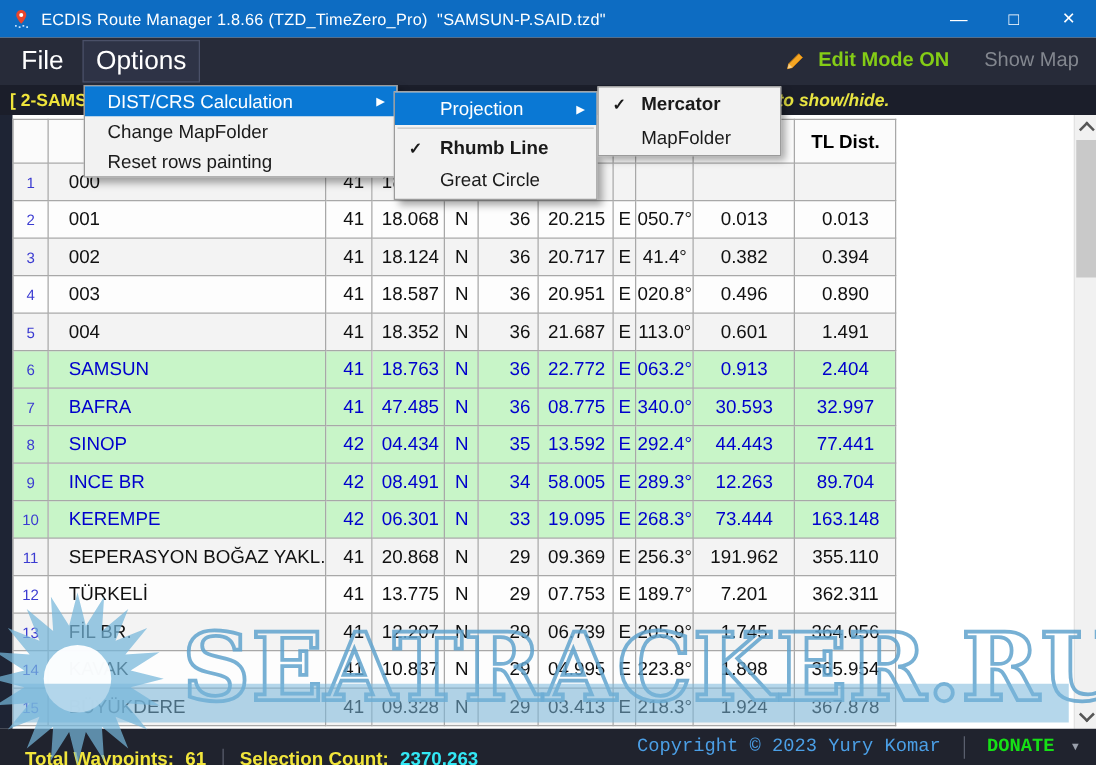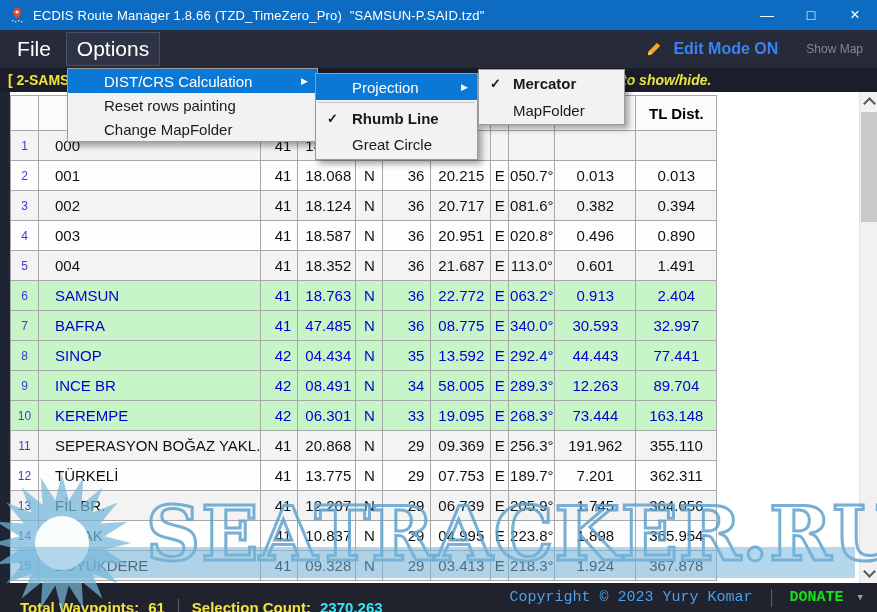--- a/index.html
+++ b/index.html
@@ -14,22 +14,22 @@
   .wc{width:44px;height:30px;display:flex;align-items:center;justify-content:center;
       color:#fff;font-size:14px;cursor:default;}
   .wc.close{font-size:17px;}
   
   .menubar{position:absolute;left:0;top:30px;width:877px;height:38px;background:#272b39;color:#fff;}
   .mb-item{position:absolute;top:2px;height:34px;display:flex;align-items:center;justify-content:center;
            font-size:21px;}
   .mb-file{left:10px;width:48px;}
   .mb-options{left:66px;width:94px;background:#2e3346;border:1px solid #4a5068;box-sizing:border-box;}
   .mb-right{position:absolute;right:14px;top:0;height:38px;display:flex;align-items:center;gap:10px;}
-  .edit-mode{font-size:16px;font-weight:bold;color:#3b82f6;}
-  .show-map{font-size:12px;color:#83878f;margin-left:18px;}
+  .edit-mode{font-size:16px;font-weight:bold;color:#84cc16;}
+  .show-map{font-size:16px;color:#83878f;margin-left:18px;}
   
   .tabstrip{position:absolute;left:0;top:68px;width:877px;height:24px;background:#1b1e2a;}
   .tab-label{position:absolute;left:8px;top:0;height:24px;display:flex;align-items:center;
              color:#efe43b;font-size:14px;font-weight:bold;white-space:pre;}
   .tab-hint{position:absolute;left:622px;top:0;height:24px;display:flex;align-items:center;
             color:#e8e442;font-size:14px;font-weight:600;font-style:italic;}
   
   .content{position:absolute;left:0;top:92px;width:877px;height:491px;background:#fff;}
   .left-strip{position:absolute;left:0;top:0;width:10px;height:491px;background:#1e2434;}
   
@@ -69,21 +69,21 @@
   
   .menu{position:absolute;background:#f2f2f2;border:1px solid #9b9b9b;box-sizing:border-box;
         box-shadow:4px 4px 6px rgba(0,0,0,0.35);z-index:60;font-size:15px;color:#1a1a1a;}
   .menu-item{position:relative;display:flex;align-items:center;cursor:default;}
   .menu-item.hl{background:#0a78d4;color:#fff;}
   .menu-item.bold{font-weight:bold;}
   .mi-check{position:absolute;left:11px;font-size:13px;font-weight:bold;}
   .mi-arrow{position:absolute;right:9px;font-size:9px;}
   .menu-sep{border-top:1px solid #c3c3c3;margin:2px 2px;}
   .menu1{left:67px;top:68px;width:251px;}
-  .menu1 .menu-item{height:24px;padding-left:36px;}
+  .menu1 .menu-item{height:24px;padding-left:18px;}
   .menu2{left:315px;top:73px;width:163px;padding-bottom:2px;}
   .menu2 .mi-proj{height:22px;padding-left:40px;}
   .menu2 .menu-item{height:26px;padding-left:36px;}
   .menu3{left:478px;top:69px;width:147px;}
   .menu3 .menu-item{height:27px;padding-left:34px;}
   
   .statusbar{position:absolute;left:0;top:583px;width:877px;height:29px;background:#20232e;z-index:20;}
   .sb-left{position:absolute;left:20px;top:0;height:29px;display:flex;align-items:flex-start;gap:9px;margin-top:16px;}
   .sb-right{position:absolute;right:14px;top:0;height:29px;display:flex;align-items:center;gap:14px;font-family:Liberation Mono, monospace;}
   .sb-yellow{color:#f2e63c;font-size:15px;font-weight:bold;}
@@ -202,21 +202,21 @@
 
   <tr>
     <td class="c0">3</td>
     <td class="c1">002</td>
     <td class="c2">41</td>
     <td class="c3">18.124</td>
     <td class="c4">N</td>
     <td class="c5">36</td>
     <td class="c6">20.717</td>
     <td class="c7">E</td>
-    <td class="c8">081.6°</td>
+    <td class="c8">41.4°</td>
     <td class="c9">0.382</td>
     <td class="c10">0.394</td>
   </tr>
 
   <tr>
     <td class="c0">4</td>
     <td class="c1">003</td>
     <td class="c2">41</td>
     <td class="c3">18.587</td>
     <td class="c4">N</td>
@@ -403,24 +403,24 @@
     <div class="wm-letters">SEATRACKER.RU</div>
     <div class="wm-band"></div>
   </div>
 
   <div class="menu menu1">
     <div class="menu-item hl">
       <span>DIST/CRS Calculation</span>
       <span class="mi-arrow">▶</span>
     </div>
     <div class="menu-item">
+      <span>Change MapFolder</span>
+    </div>
+    <div class="menu-item">
       <span>Reset rows painting</span>
-    </div>
-    <div class="menu-item">
-      <span>Change MapFolder</span>
     </div>
   </div>
 
   <div class="menu menu2">
     <div class="menu-item mi-proj hl">
       <span>Projection</span>
       <span class="mi-arrow">▶</span>
     </div>
     <div class="menu-sep"></div>
     <div class="menu-item bold">

